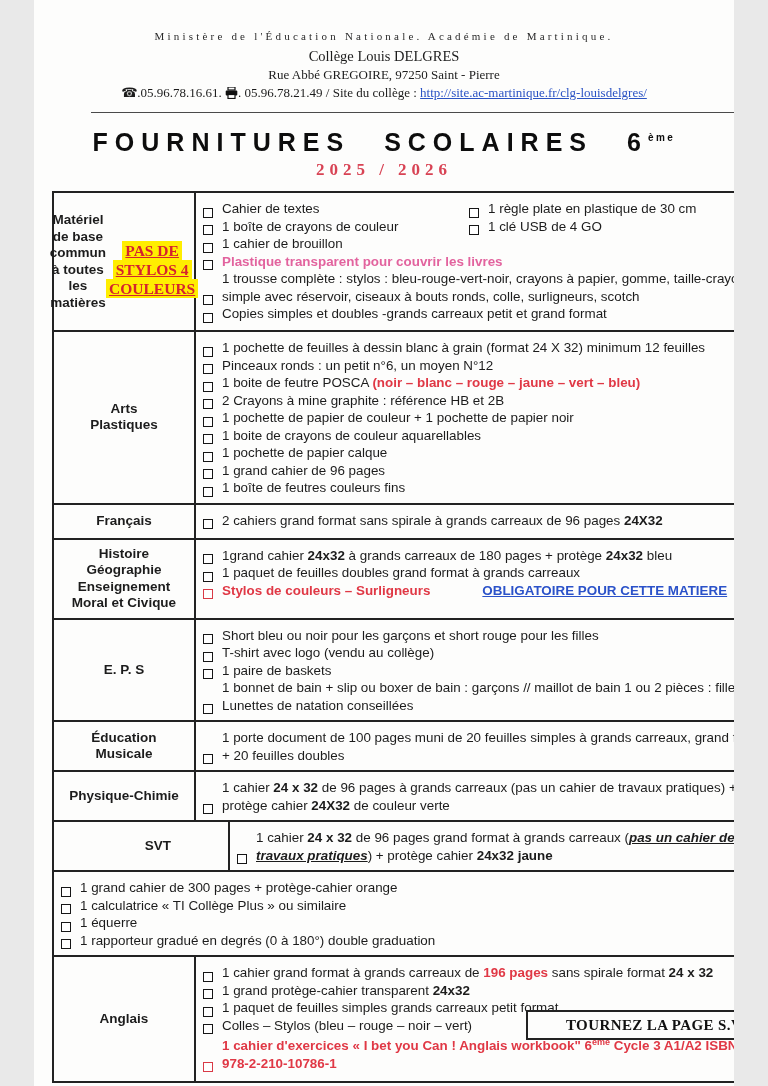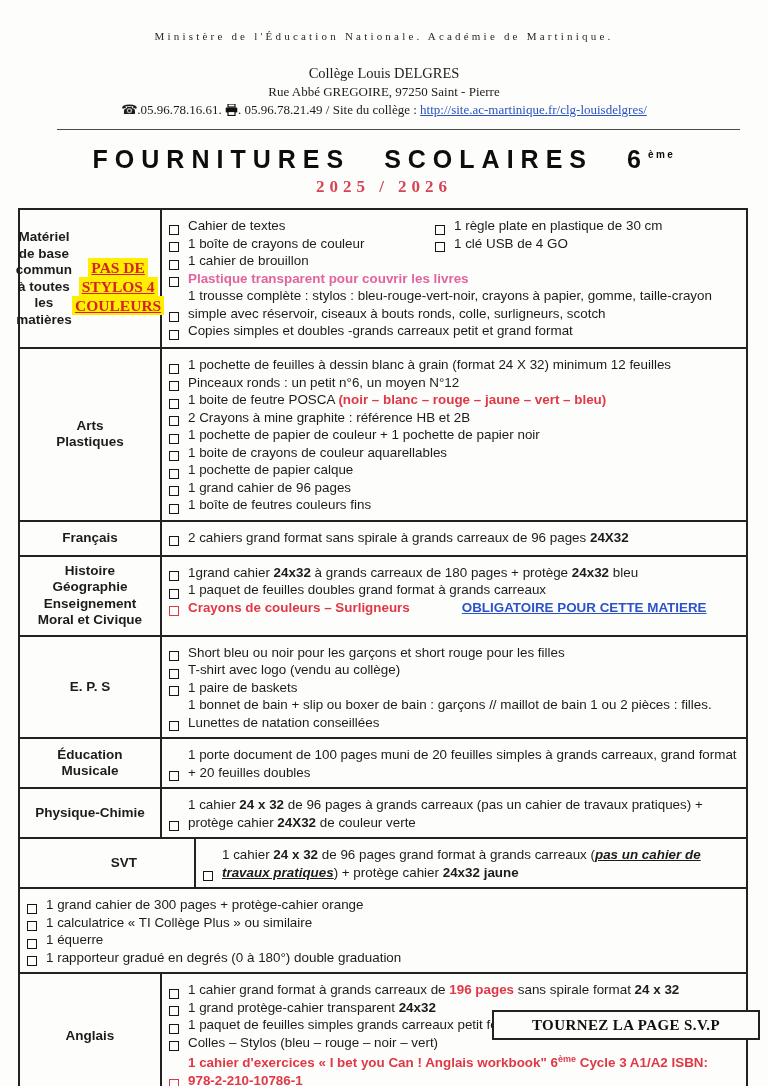--- a/index.html
+++ b/index.html
@@ -2,28 +2,28 @@
 <html lang="fr" style="--red: #e03845; --pink: #e2639e; --blue: #2b52c9; --yellow: #ffee00; --year-red: #d84354; --link: #2a52c4;"><head>
 <meta charset="utf-8">
 <style>
   :root{
     --red:#e03845; --pink:#e2639e; --blue:#2b52c9;
     --yellow:#ffee00; --year-red:#d84354; --link:#2a52c4; --ink:#1c1c1c;
   }
   *{margin:0;padding:0;box-sizing:border-box;}
   html,body{background:#e9e9e9;}
   .page{
-    width:768px;height:1086px;margin:0 auto;background:#fdfdfc;
+    width:700px;height:1086px;margin:0 auto;background:#fdfdfc;
     font-family:"Liberation Sans",sans-serif;color:var(--ink);
     position:relative;overflow:hidden;
   }
   
   .hdr{padding-top:30px;text-align:center;font-family:"Liberation Serif",serif;}
   .ministry{font-size:11px;letter-spacing:3.2px;color:#2a2a2a;}
-  .school{font-size:14.5px;margin-top:23px;}
+  .school{font-size:14.5px;margin-top:6px;}
   .address{font-size:13px;margin-top:2px;}
   .contact{font-size:13px;margin-top:2px;}
   .contact .icon{font-family:"DejaVu Sans",sans-serif;font-size:13px;}
   .contact a{color:var(--link);text-decoration:underline;}
   .fax-svg{display:inline-block;vertical-align:-2px;}
   .rule{border-top:1.6px solid #4a4a4a;margin:9px 28px 0 57px;width:683px;}
   
   .title{ text-align:center;margin-top:15px;font-weight:bold;font-size:25px;
     letter-spacing:7px;color:#0d0d0d;}
   .title .gap{display:inline-block;width:34px;}
@@ -218,21 +218,21 @@
           <div class="item">
             <span class="cbx"></span>
             <span class="itxt"><span>1grand cahier </span><span class="seg-b">24x32</span><span> à grands carreaux de 180 pages + protège </span><span class="seg-b">24x32</span><span> bleu</span></span>
           </div>
           <div class="item">
             <span class="cbx"></span>
             <span class="itxt"><span>1 paquet de feuilles doubles grand format à grands carreaux</span></span>
           </div>
           <div class="item">
             <span class="cbx red"></span>
-            <span class="itxt"><span class="seg-rb">Crayons de couleurs – Surligneurs</span><span class="seg-bl">OBLIGATOIRE POUR CETTE MATIERE</span></span>
+            <span class="itxt"><span class="seg-rb">Stylos de couleurs – Surligneurs</span><span class="seg-bl">OBLIGATOIRE POUR CETTE MATIERE</span></span>
           </div>
         </div>
       </div>
       <div class="t-row" style="min-height: 85px;">
         <div class="cell-label">
           <div>
             <div>E. P. S</div>
           </div>
         </div>
         <div class="cell-items">

